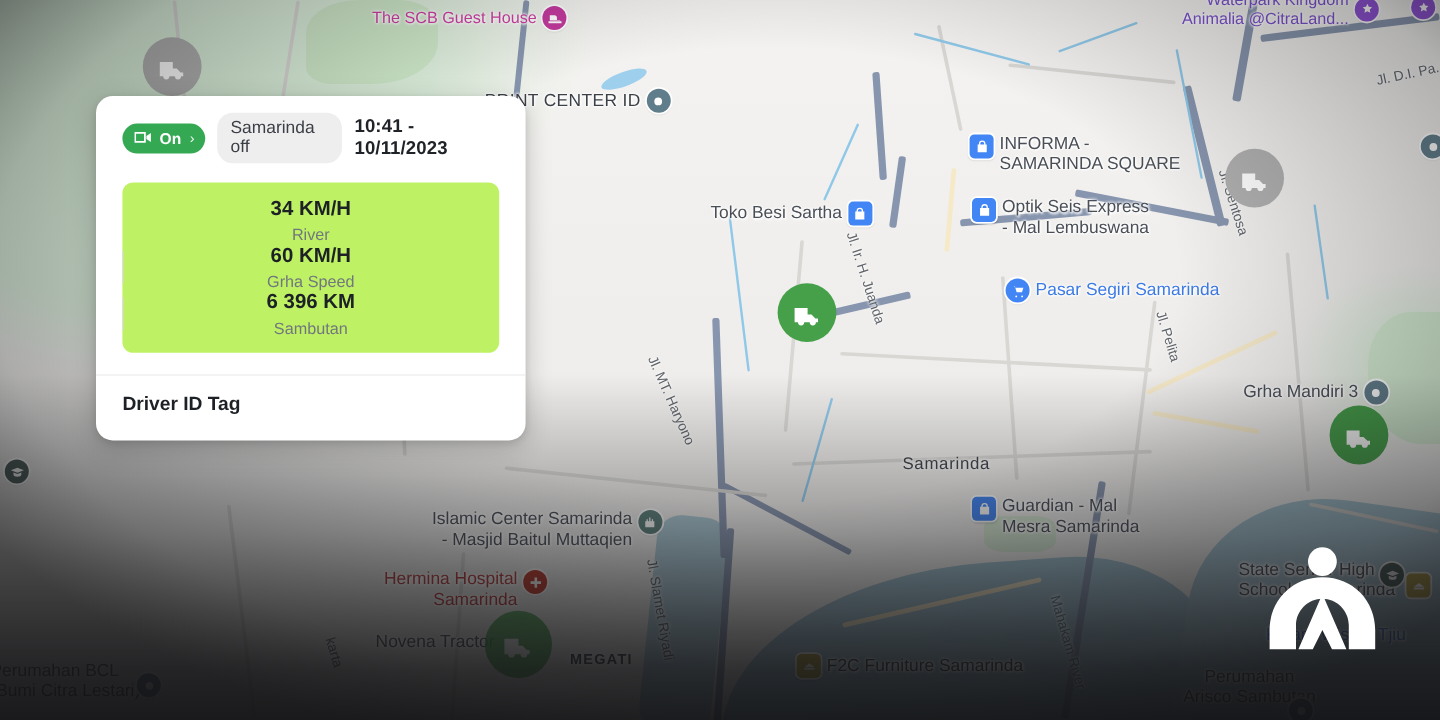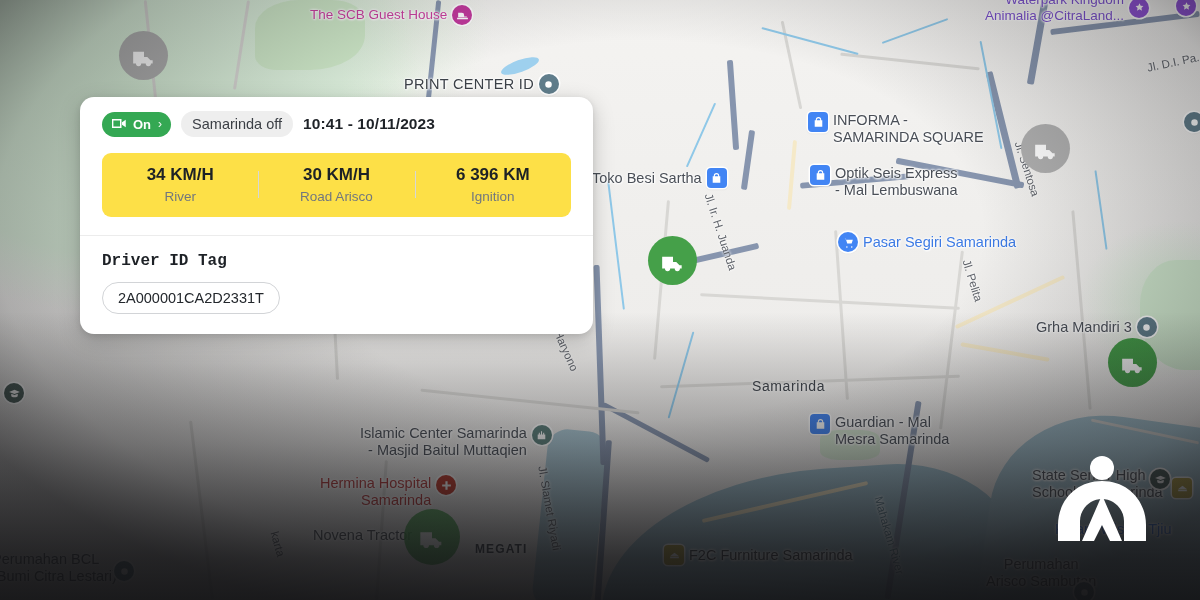--- a/index.html
+++ b/index.html
@@ -124,22 +124,22 @@
   }
 
   
   #logo{
     position:absolute; right:50px; bottom:45px;
     width:96px; height:100px;
   }
 
   
   #info-card{
-    position:absolute; left:80px; top:97px;
-    width:513px;
+    position:absolute; left:80px; top:80px;
+    width:358px;
     background:#fff;
     border-radius:14px;
     box-shadow:0 6px 22px rgba(0,0,0,.20), 0 2px 6px rgba(0,0,0,.10);
     overflow:hidden;
   }
   .card-top{ padding:14px 22px 18px 22px; }
   .hdr-row{ display:flex; align-items:center; gap:10px; }
   #status-pill{
     display:inline-flex; align-items:center; gap:6px;
     background:#34a853; color:#fff;
@@ -158,37 +158,38 @@
 
   .meta-row{
     display:flex; align-items:center; gap:9px;
     margin-top:14px; font-size:14.5px; color:#23272c;
   }
   .meta-row .mic{ width:18px;height:18px;flex:0 0 18px;display:flex;align-items:center;justify-content:center; }
   .meta-row .mic svg{ width:15px;height:16px; fill:#3b4046; }
 
   #stats{
     margin-top:16px;
-    background:#fde047;
+    background:#bef264;
     border-radius:9px;
     display:flex;
     padding:12px 0 13px 0;
+    flex-direction:column;
   }
   .stat{ flex:1; text-align:center; position:relative; }
   .stat + .stat::before{
     content:""; position:absolute; left:0; top:6px; bottom:6px;
     width:1px; background:#d7d7d7;
   }
   .stat .v{ font-size:17px; font-weight:700; color:#1d2126; }
   .stat .k{ font-size:13.5px; color:#72777e; margin-top:4px; }
 
   .card-div{ height:1px; background:#ececec; }
 
   .card-bottom{ padding:16px 22px 20px 22px; }
-  #driver-title{ font-size:16px; font-weight:700; color:#1d2126;font-family:Liberation Mono, monospace; }
+  #driver-title{ font-size:16px; font-weight:700; color:#1d2126; }
   #driver-tag{
     display:inline-block; margin-top:12px;
     border:1px solid #d2d4d7; border-radius:16px;
     padding:7px 15px; font-size:14.5px; color:#23272c;
     background:#fff; cursor:pointer;
   }
 </style>
 </head>
 <body>
 
@@ -523,29 +524,28 @@
     </div>
 
 
 
     <div id="stats">
       <div class="stat">
         <div class="v">34 KM/H</div>
         <div class="k">River</div>
       </div>
       <div class="stat">
-        <div class="v">30 KM/H</div>
-        <div class="k">Road Arisco</div>
+        <div class="v">60 KM/H</div>
+        <div class="k">Grha Speed</div>
       </div>
       <div class="stat">
         <div class="v">6 396 KM</div>
-        <div class="k">Ignition</div>
+        <div class="k">Sambutan</div>
       </div>
     </div>
   </div>
 
   <div class="card-div"></div>
 
   <div class="card-bottom">
     <div id="driver-title">Driver ID Tag</div>
-    <div id="driver-tag">2A000001CA2D2331T</div>
   </div>
 </div>
 
 </body></html>

